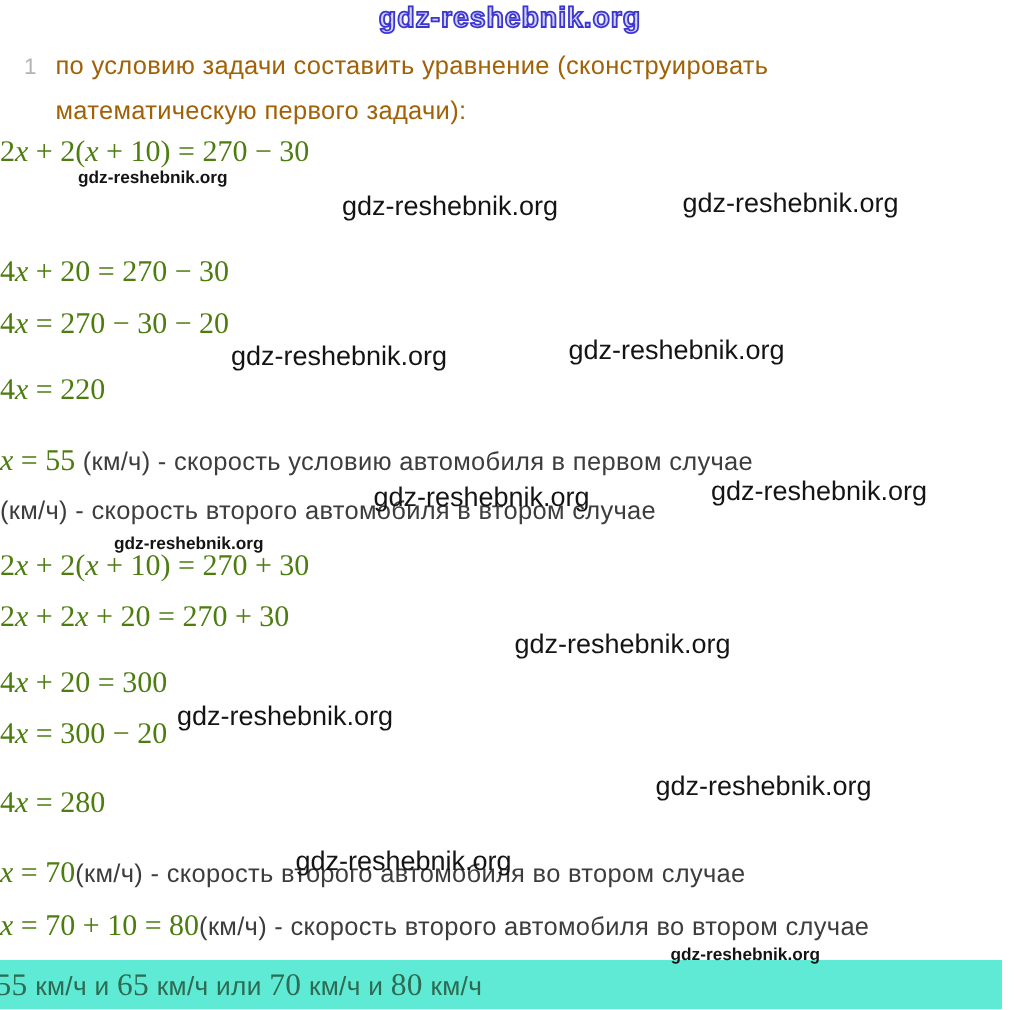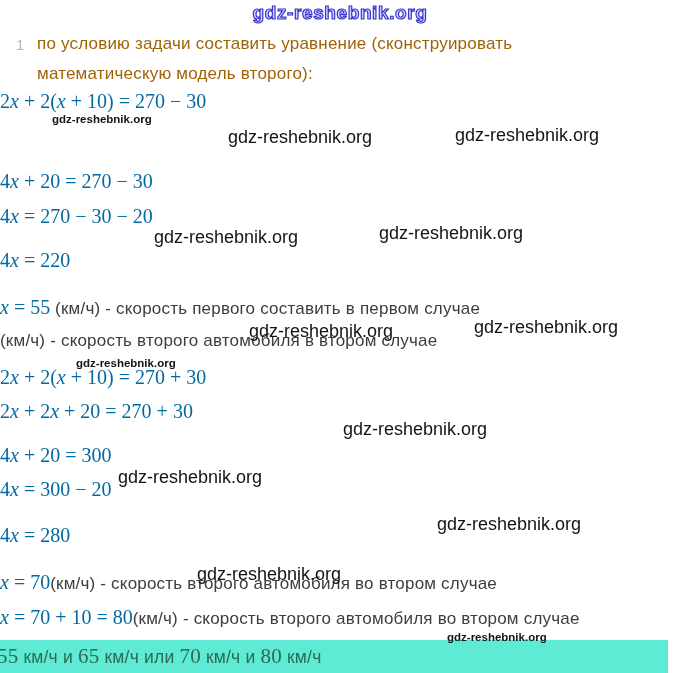--- a/index.html
+++ b/index.html
@@ -30,21 +30,21 @@
     font-size:17px;color:#a16207;letter-spacing:.2px;
     z-index:1;white-space:nowrap;
   }
   .eq{
     position:absolute;left:0;
     white-space:nowrap;z-index:1;
     display:flex;align-items:baseline;
   }
   .math{
     font-family:"Liberation Serif",serif;
-    font-size:20px;color:#0369a1;
+    font-size:20px;color:#4d7c0f;
   }
   .math i{font-style:italic;}
   .caption{
     font-size:17px;color:#3d3d3d;letter-spacing:.2px;
     white-space:pre;
   }
   .wm{
     position:absolute;z-index:2;white-space:nowrap;
     color:#141414;font-family:"Liberation Sans",sans-serif;
   }
@@ -69,41 +69,41 @@
 </style>
 </head>
 <body>
 
 <div class="page">
 
   <div class="brand-header">gdz-reshebnik.org</div>
 
   <div class="task-number">1</div>
   <div class="task-line" style="top:34px">по условию задачи составить уравнение (сконструировать</div>
-  <div class="task-line" style="top:64px">математическую модель второго):</div>
+  <div class="task-line" style="top:64px">математическую первого задачи):</div>
 
   <div class="eq" style="top:90px">
       <span class="math">2<i>x</i> + 2(<i>x</i> + 10) = 270 − 30</span>
       <span class="caption"></span>
     </div>
   <div class="eq" style="top:170px">
       <span class="math">4<i>x</i> + 20 = 270 − 30</span>
       <span class="caption"></span>
     </div>
   <div class="eq" style="top:205px">
       <span class="math">4<i>x</i> = 270 − 30 − 20</span>
       <span class="caption"></span>
     </div>
   <div class="eq" style="top:249px">
       <span class="math">4<i>x</i> = 220</span>
       <span class="caption"></span>
     </div>
   <div class="eq" style="top:296px">
       <span class="math"><i>x</i> = 55</span>
-      <span class="caption"> (км/ч) - скорость первого составить в первом случае</span>
+      <span class="caption"> (км/ч) - скорость условию автомобиля в первом случае</span>
     </div>
   <div class="eq" style="top:331px">
       <span class="caption">(км/ч) - скорость второго автомобиля в втором случае</span>
     </div>
   <div class="eq" style="top:366px">
       <span class="math">2<i>x</i> + 2(<i>x</i> + 10) = 270 + 30</span>
       <span class="caption"></span>
     </div>
   <div class="eq" style="top:400px">
       <span class="math">2<i>x</i> + 2<i>x</i> + 20 = 270 + 30</span>

